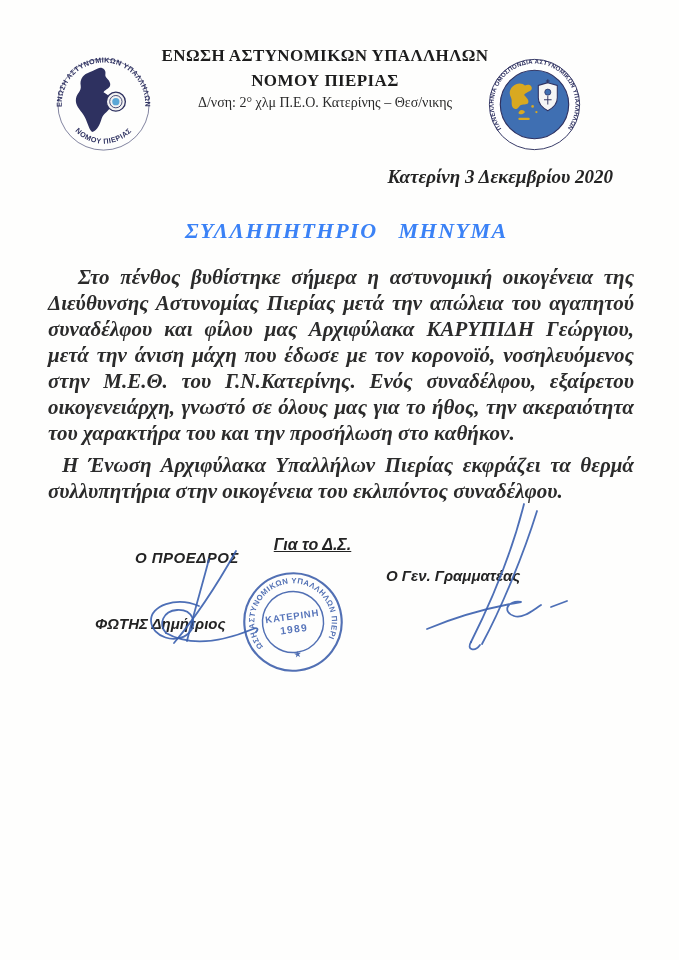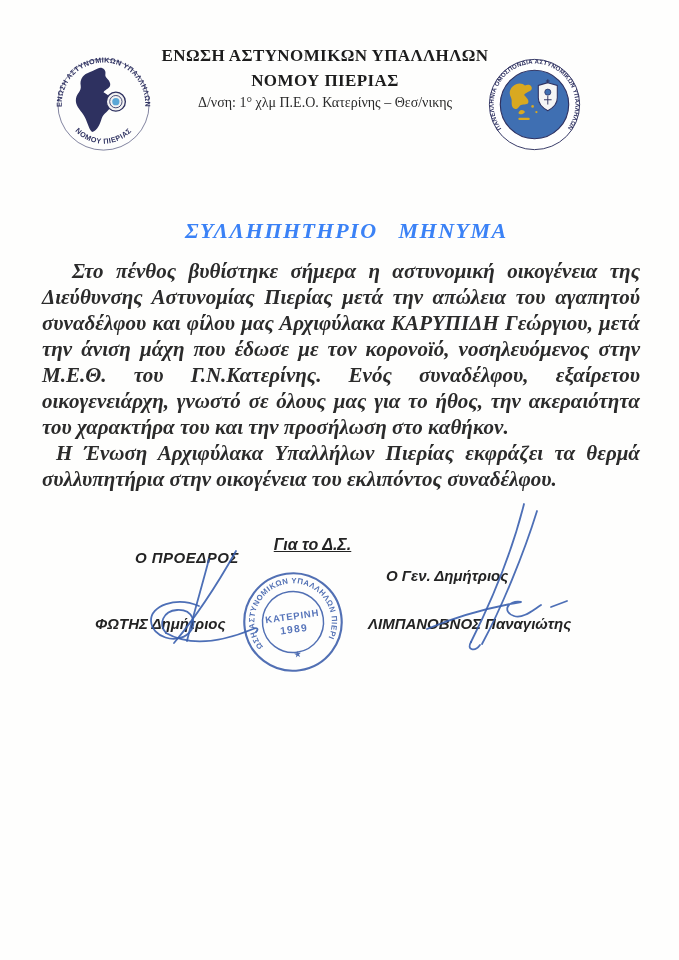--- a/index.html
+++ b/index.html
@@ -29,21 +29,21 @@
   .doc-title{
     position:absolute;left:185px;top:218px;
     font-size:22px;font-weight:bold;font-style:italic;
     letter-spacing:1.5px;word-spacing:14px;color:#3b82f6;
   }
   .body-text{
     position:absolute;left:42px;top:258px;width:598px;
     font-size:21px;font-weight:bold;font-style:italic;
     line-height:26px;color:#2b2b2b;
   }
-  .body-text p{margin:0;text-align:justify;}
+  .body-text p{margin:6px;text-align:justify;}
   .para1{text-indent:30px;}
   .para2{text-indent:14px;}
   .farewell{width:500px;text-align:center;margin-top:2px;}
   
   .sig-label{
     position:absolute;
     font-family:"Liberation Sans", sans-serif;
     font-weight:bold;font-style:italic;color:#232323;
   }
   .for-board{left:255px;top:536px;width:115px;text-align:center;font-size:16px;text-decoration:underline;}
@@ -115,36 +115,36 @@
         <path d="M 64 23.5 L 64 27 M 62 25.2 L 66 25.2" stroke="#2e3160" stroke-width="1.1"></path>
         <circle cx="64" cy="37" r="3.2" fill="#3f6fb2" stroke="#2e3160" stroke-width="0.8"></circle>
         <path d="M 64 41 L 64 50 M 60 45 L 68 45" stroke="#2e3160" stroke-width="1"></path>
       </g>
     </svg>
   </div>
 
   <div class="org-header">
     <div class="org-line">ΕΝΩΣΗ ΑΣΤΥΝΟΜΙΚΩΝ ΥΠΑΛΛΗΛΩΝ</div>
     <div class="org-line">ΝΟΜΟΥ ΠΙΕΡΙΑΣ</div>
-    <div class="org-sub">Δ/νση: 1° χλμ Π.Ε.Ο. Κατερίνης – Θεσ/νικης</div>
+    <div class="org-sub">Δ/νση: 2° χλμ Π.Ε.Ο. Κατερίνης – Θεσ/νικης</div>
   </div>
 
+  <div class="date-line">Κατερίνη 3 Δεκεμβρίου 2020</div>
 
   <div class="doc-title">ΣΥΛΛΗΠΗΤΗΡΙΟ ΜΗΝΥΜΑ</div>
 
   <div class="body-text">
     <p class="para1">Στο πένθος βυθίστηκε σήμερα η αστυνομική οικογένεια της Διεύθυνσης Αστυνομίας Πιερίας μετά την απώλεια του αγαπητού συναδέλφου και φίλου μας Αρχιφύλακα ΚΑΡΥΠΙΔΗ Γεώργιου, μετά την άνιση μάχη που έδωσε με τον κορονοϊό, νοσηλευόμενος στην Μ.Ε.Θ. του Γ.Ν.Κατερίνης. Ενός συναδέλφου, εξαίρετου οικογενειάρχη, γνωστό σε όλους μας για το ήθος, την ακεραιότητα του χαρακτήρα του και την προσήλωση στο καθήκον.</p>
     <p class="para2">Η Ένωση Αρχιφύλακα Υπαλλήλων Πιερίας εκφράζει τα θερμά συλλυπητήρια στην οικογένεια του εκλιπόντος συναδέλφου.</p>
   </div>
 
   <div class="sig-label for-board">Για το Δ.Σ.</div>
   <div class="sig-label pres-title">Ο ΠΡΟΕΔΡΟΣ</div>
-  <div class="sig-label sec-title">Ο Γεν. Δημήτριος</div>
+  <div class="sig-label sec-title">Ο Γεν. Γραμματέας</div>
   <div class="sig-label pres-name">ΦΩΤΗΣ Δημήτριος</div>
-  <div class="sig-label sec-name">ΛΙΜΠΑΝΟΒΝΟΣ Παναγιώτης</div>
 
   <div class="stamp">
     <svg viewBox="0 0 160 160" width="132" height="132">
       <circle cx="80" cy="80" r="59" fill="none" stroke="#4465ae" stroke-width="2.6"></circle>
       <circle cx="80" cy="80" r="37" fill="none" stroke="#4465ae" stroke-width="1.8"></circle>
       <defs>
         <path id="stampRing" d="M 41.5 107 A 47 47 0 1 1 118.5 107"></path>
       </defs>
       <text class="ring-font" font-size="9.4" font-weight="bold" fill="#4465ae" letter-spacing="0.6">
         <textPath href="#stampRing" startOffset="50%" text-anchor="middle">ΕΝΩΣΗ ΑΣΤΥΝΟΜΙΚΩΝ ΥΠΑΛΛΗΛΩΝ ΠΙΕΡΙΑΣ</textPath>

